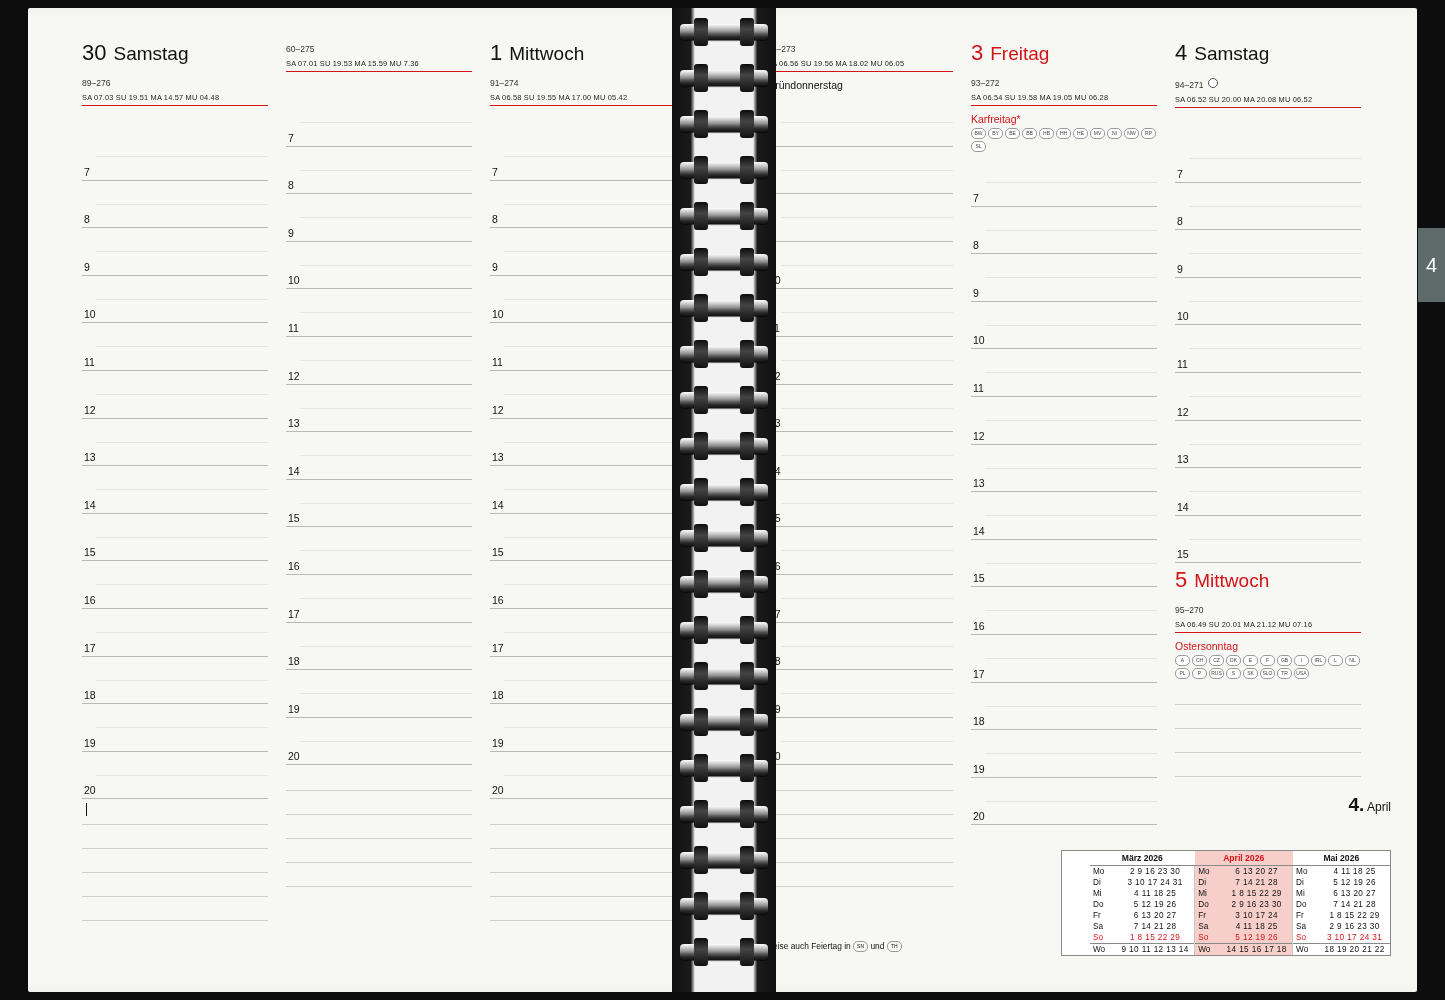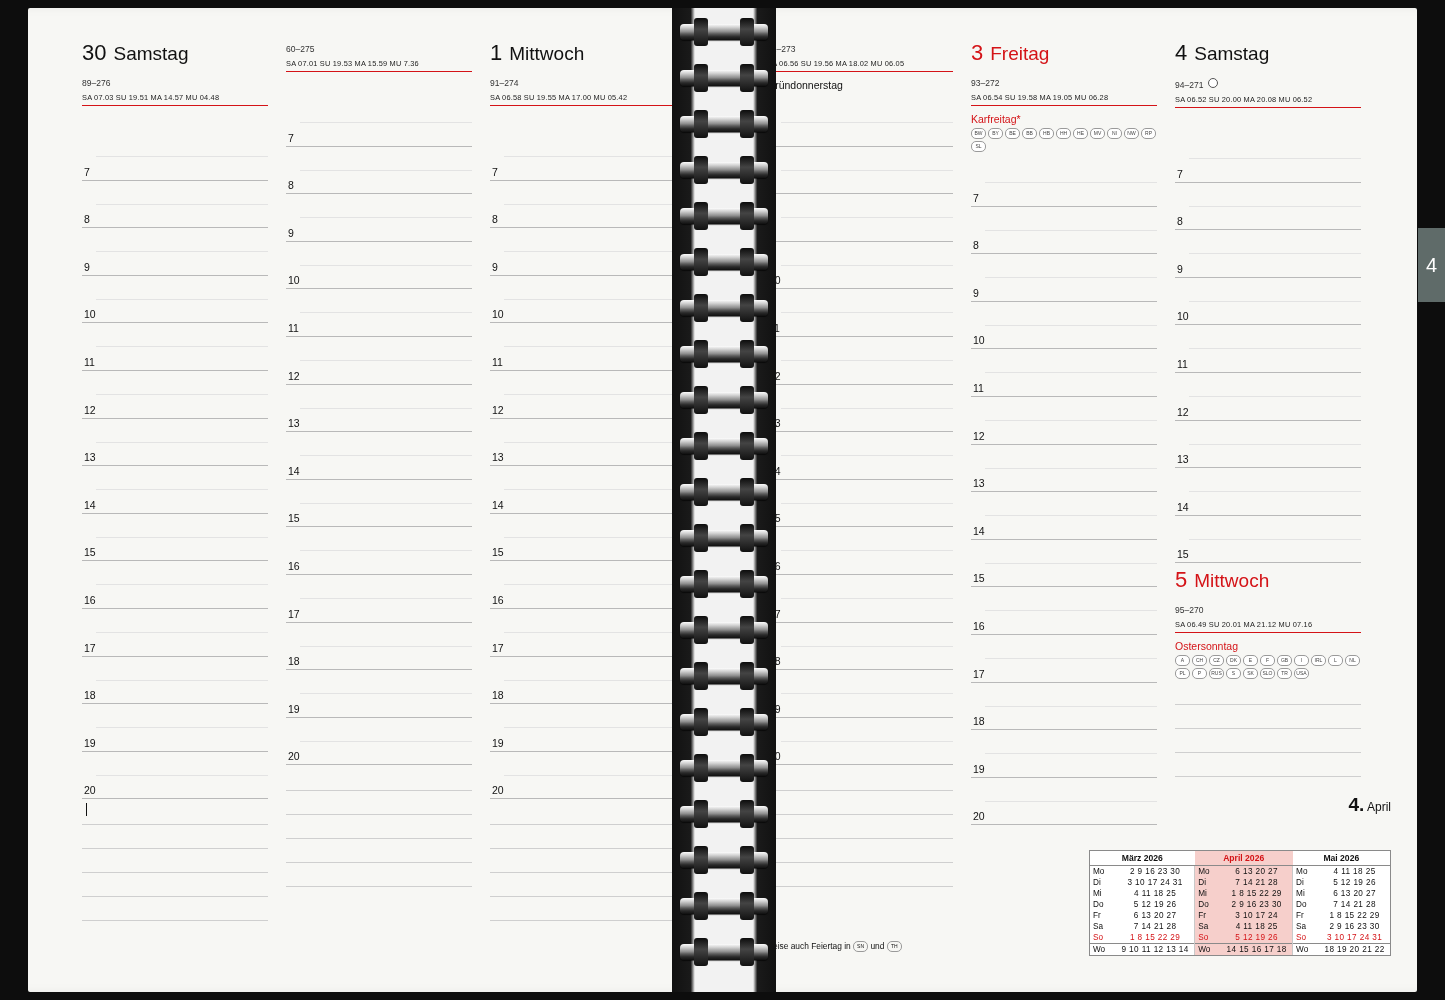--- a/index.html
+++ b/index.html
@@ -61,21 +61,21 @@
 
   
   .sunblock{margin-top:6px;}
 
   
   .weekno{position:absolute;right:26px;top:786px;font-size:12px;color:#111;}
   .weekno b{font-size:19px;}
 
   
   .mini{position:absolute;right:26px;bottom:36px;width:300px;border:1px solid #8a8a8a;background:#fff;
-     font-size:8.2px;color:#111;}
+     font-size:8.2px;color:#111;padding-left:28px;}
   .mini table{border-collapse:collapse;width:100%;}
   .mini th{font-size:8.6px;font-weight:bold;padding:2px 0;border-bottom:1px solid #8a8a8a;}
   .mini th.cur{color:#d41317;background:#f6cfcb;}
   .mini td{padding:0;vertical-align:top;}
   .mcell{display:flex;padding:1px 3px;gap:12px;}
   .mcell .lab{width:14px;color:#111;}
   .mcell.red .lab{color:#d41317;}
   .mcell .nums{flex:1;text-align:center;letter-spacing:.4px;white-space:nowrap;}
   .mcol{border-left:1px solid #c9c9c9;}
   .mcol.cur{background:#f6cfcb;}

